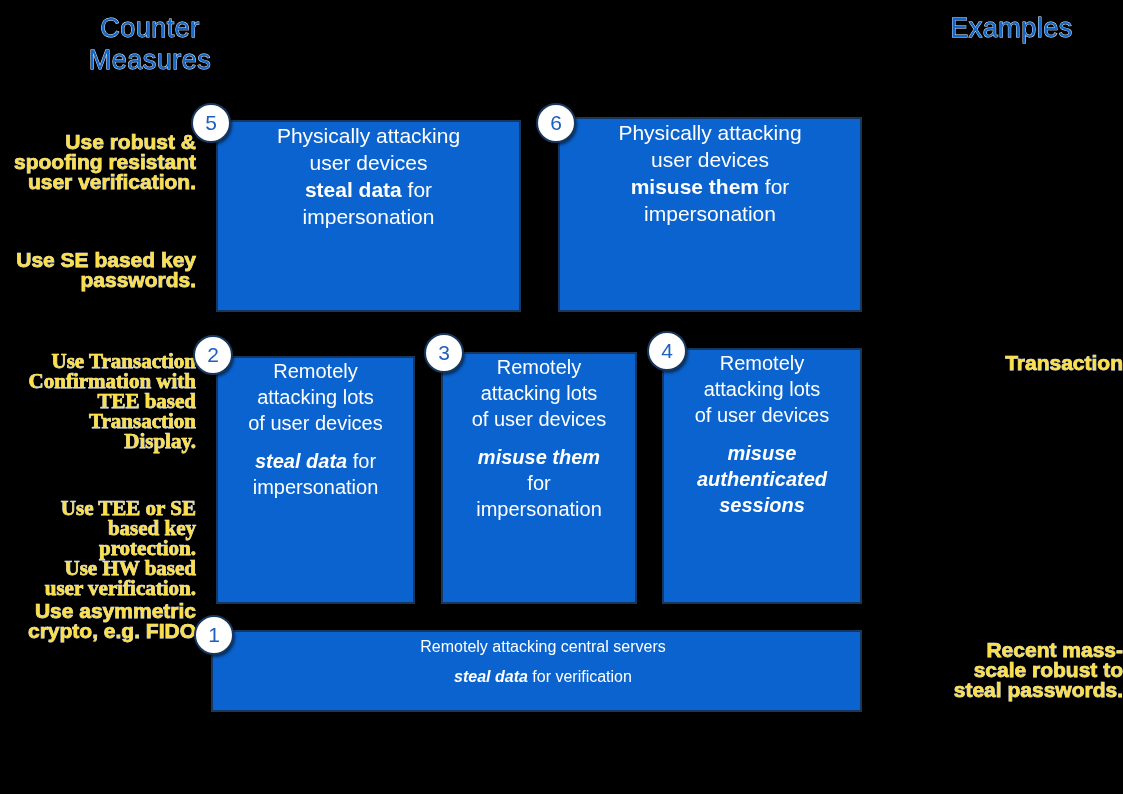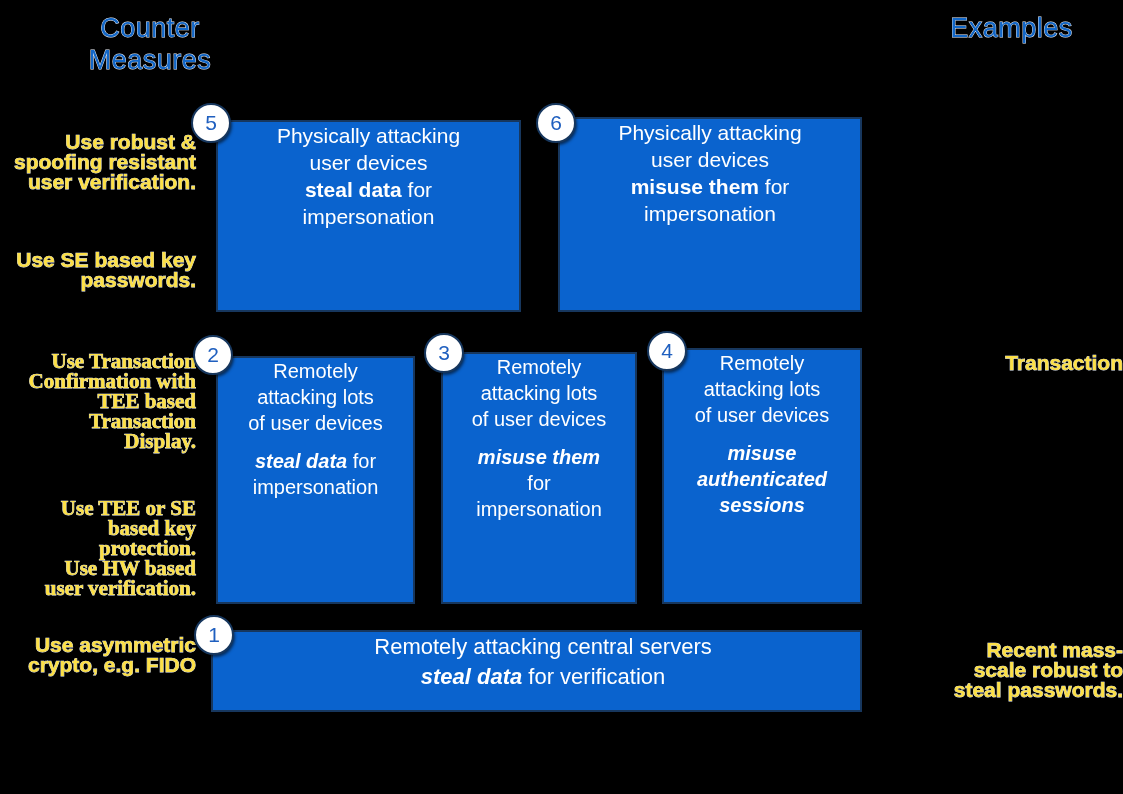--- a/index.html
+++ b/index.html
@@ -41,21 +41,21 @@
     paint-order:stroke fill;
     white-space:pre-line;
   }
   .left-note{left:6px;width:190px;}
   .right-note{left:900px;width:223px;}
 
   #cm-1{top:132px;}
   #cm-2{top:250px;}
   #cm-3{top:351px;font-family:Liberation Serif, serif;}
   #cm-4{top:498px;font-family:Liberation Serif, serif;}
-  #cm-5{top:635px;}
+  #cm-5{top:601px;}
 
   #ex-1{top:353px;}
   #ex-2{top:525px;}
   #ex-3{top:640px;}
 
   
   .abox{
     position:absolute;
     background:#0A63CE;
     border:2px solid #17375E;
@@ -72,21 +72,21 @@
   .abox b{font-weight:700;}
   .bi{font-weight:700;font-style:italic;}
 
   #box5{left:216px;top:120px;width:305px;height:192px;}
   #box6{left:558px;top:117px;width:304px;height:195px;}
   #box2{left:216px;top:356px;width:199px;height:248px;}
   #box3{left:441px;top:352px;width:196px;height:252px;}
   #box4{left:662px;top:348px;width:200px;height:256px;}
   #box1{left:211px;top:630px;width:651px;height:82px;}
 
-  #box1 .txt{font-size:22px;line-height:30px;padding-left:21px;}
+  #box1 .txt{font-size:16px;line-height:30px;padding-left:21px;}
   #box2 .txt,#box3 .txt,#box4 .txt{font-size:20px;line-height:26px;}
 
   .spacer{display:block;height:12px;}
 
   
   .badge{
     position:absolute;
     width:40px;height:40px;
     border-radius:50%;
     background:#FFFFFF;

